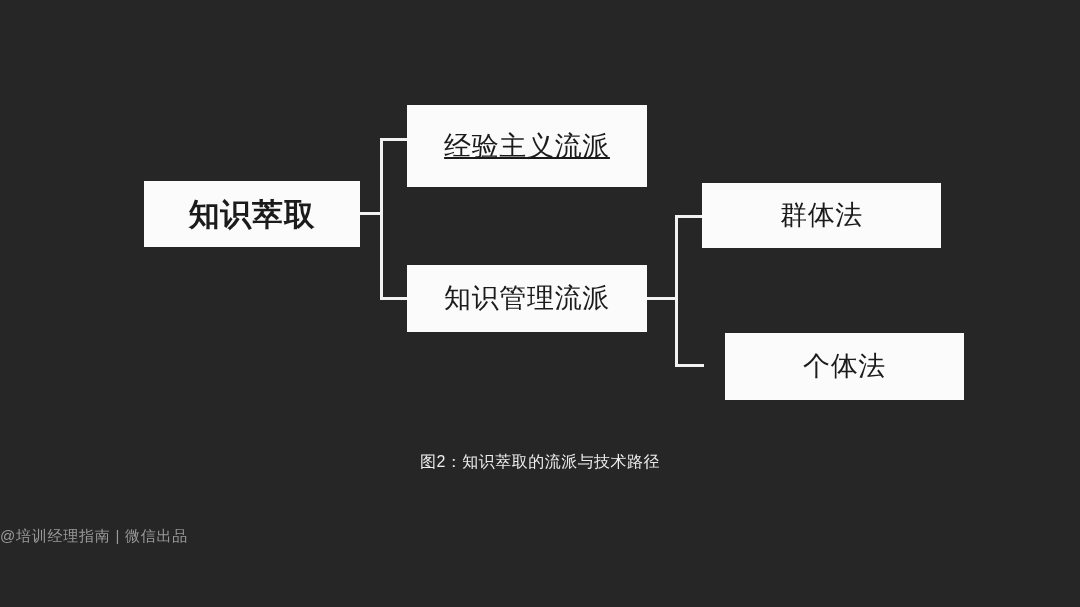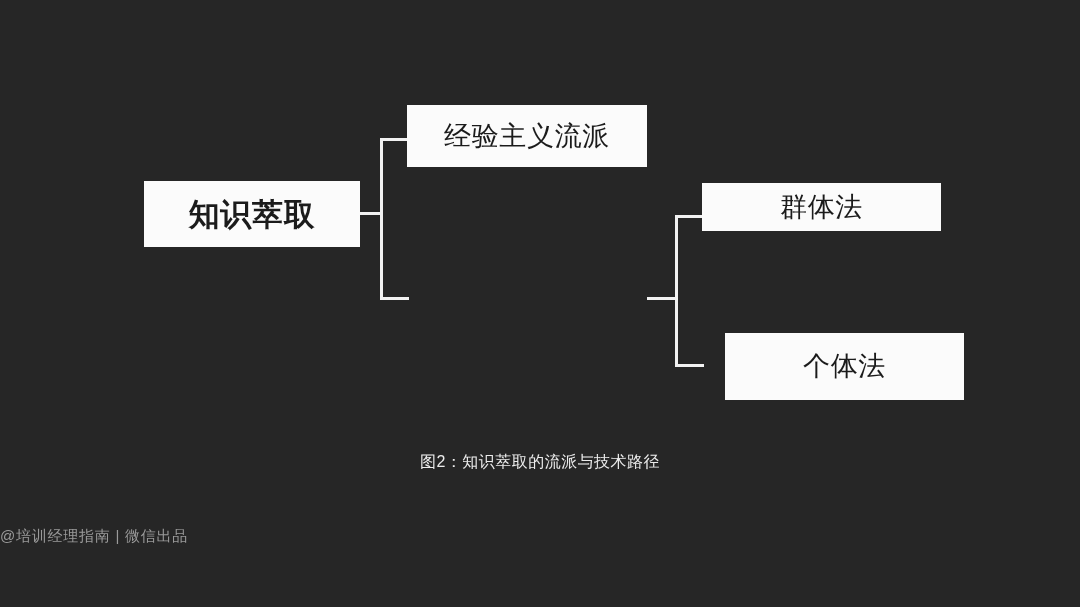--- a/index.html
+++ b/index.html
@@ -46,39 +46,40 @@
   }
   #node-root .node-label {
     font-size: 31px;
     font-weight: 700;
   }
 
   #node-empirical {
     left: 407px;
     top: 105px;
     width: 240px;
-    height: 62px;
+    height: 82px;
+    text-decoration: underline;
   }
   #node-km {
     left: 407px;
     top: 265px;
     width: 240px;
     height: 67px;
   }
   #node-empirical .node-label,
   #node-km .node-label {
     font-size: 27px;
     font-weight: 400;
   }
 
   #node-group {
     left: 702px;
     top: 183px;
     width: 239px;
-    height: 48px;
+    height: 65px;
   }
   #node-individual {
     left: 725px;
     top: 333px;
     width: 239px;
     height: 67px;
   }
   #node-group .node-label,
   #node-individual .node-label {
     font-size: 27px;
@@ -140,20 +141,23 @@
   </div>
 
   <div class="conn conn-h" id="conn-root-stub"></div>
   <div class="conn conn-v" id="conn-left-spine"></div>
   <div class="conn conn-h" id="conn-to-empirical"></div>
   <div class="conn conn-h" id="conn-to-km"></div>
 
   <div class="node" id="node-empirical">
     <span class="node-label">经验主义流派</span>
   </div>
+  <div class="node" id="node-km">
+    <span class="node-label">知识管理流派</span>
+  </div>
 
   <div class="conn conn-h" id="conn-km-stub"></div>
   <div class="conn conn-v" id="conn-right-spine"></div>
   <div class="conn conn-h" id="conn-to-group"></div>
   <div class="conn conn-h" id="conn-to-individual"></div>
 
   <div class="node" id="node-group">
     <span class="node-label">群体法</span>
   </div>
   <div class="node" id="node-individual">

